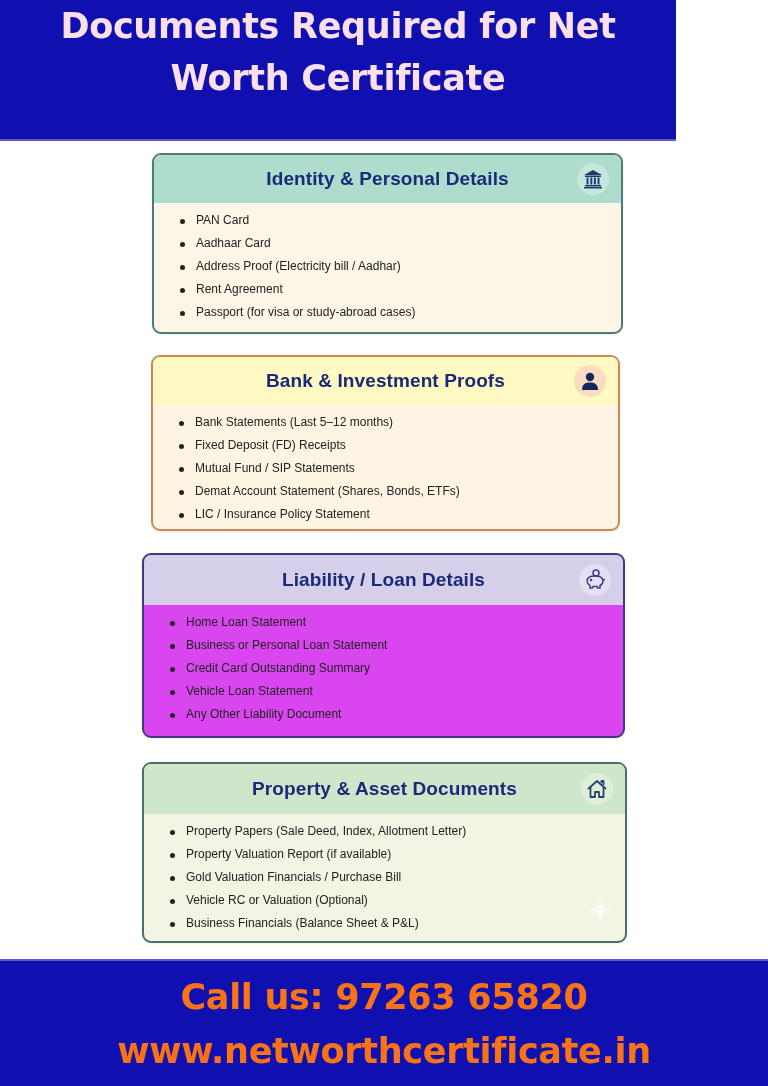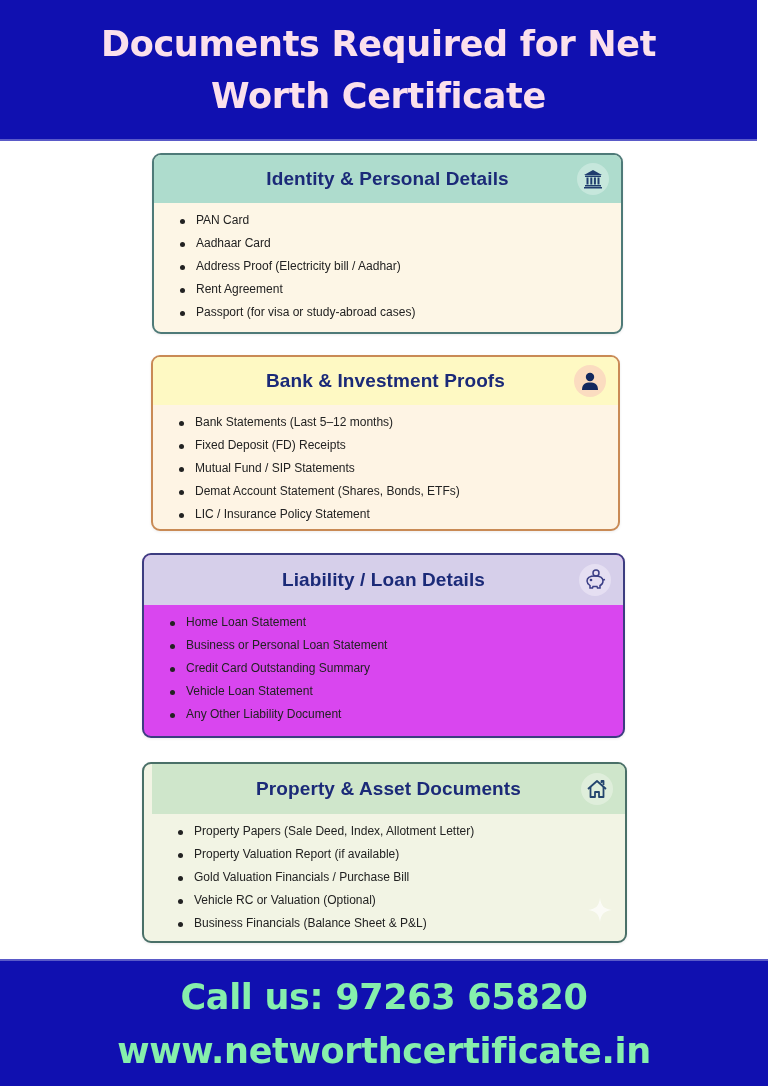--- a/index.html
+++ b/index.html
@@ -12,27 +12,26 @@
     }
     .page {
       position: relative;
       width: 768px;
       height: 1086px;
       background: #ffffff;
     }
     .top-banner {
       position: absolute;
       left: 0; top: 0;
-      width: 757px;
+      width: 676px;
       height: 141px;
       background: #1010b0;
       display: flex;
       flex-direction: column;
       align-items: center;
-      justify-content: center;
       border-bottom: 2px solid #5a5ac8;
     }
     .top-banner .line {
       color: #fbe0ec;
       font-family: "DejaVu Sans", sans-serif;
       font-weight: bold;
       font-size: 35px;
       line-height: 52px;
       letter-spacing: -0.3px;
       text-align: center;
@@ -122,21 +121,20 @@
       background: #d946ef;
     }
     #card-liability .card-header { background: #d6cfea; height: 50px; }
     #card-liability .card-icon { background: #e5dff2; }
 
     
     #card-property {
       left: 142px; top: 762px; width: 485px; height: 181px;
       border-color: #4a7068;
       background: #f2f4e4;
-      padding-left: 8px;
     }
     #card-property .card-header { background: #cfe6cb; height: 50px; }
     #card-property .card-icon { background: #dfeedb; }
 
     .sparkle {
       position: absolute;
       right: 12px;
       bottom: 18px;
       width: 26px;
       height: 26px;
@@ -149,21 +147,21 @@
       width: 768px;
       height: 127px;
       background: #1010b0;
       display: flex;
       flex-direction: column;
       align-items: center;
       justify-content: center;
       border-top: 2px solid #5a5ac8;
     }
     .bottom-banner .line {
-      color: #86efac;
+      color: #f97316;
       font-family: "DejaVu Sans", sans-serif;
       font-weight: bold;
       font-size: 35px;
       line-height: 54px;
       letter-spacing: -0.3px;
       text-align: center;
     }
   </style>
 </head>
 <body>

